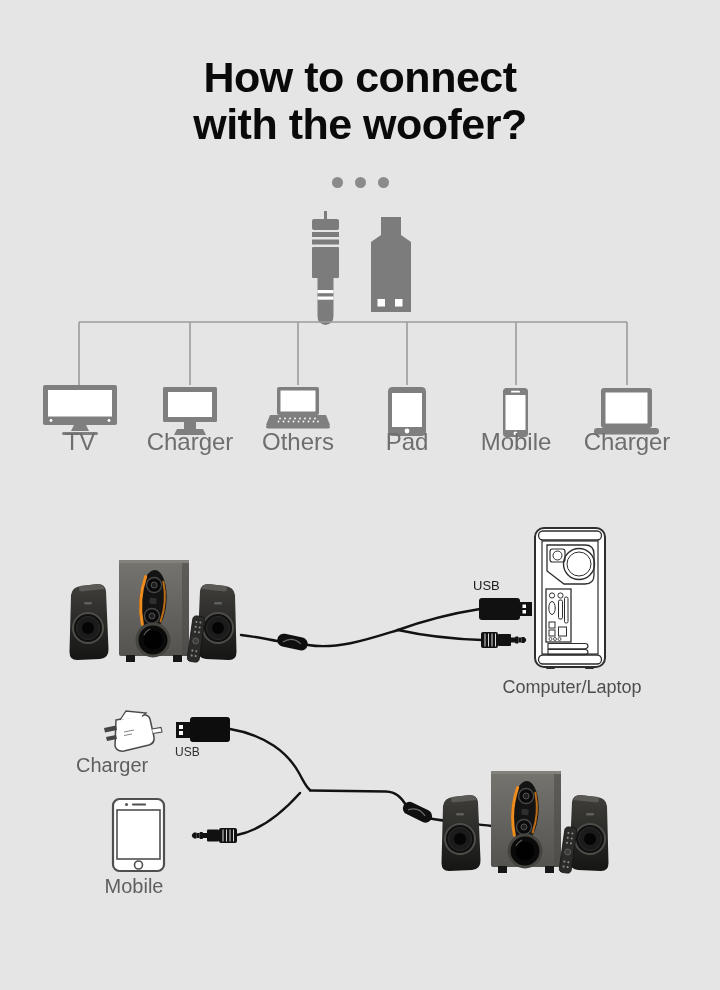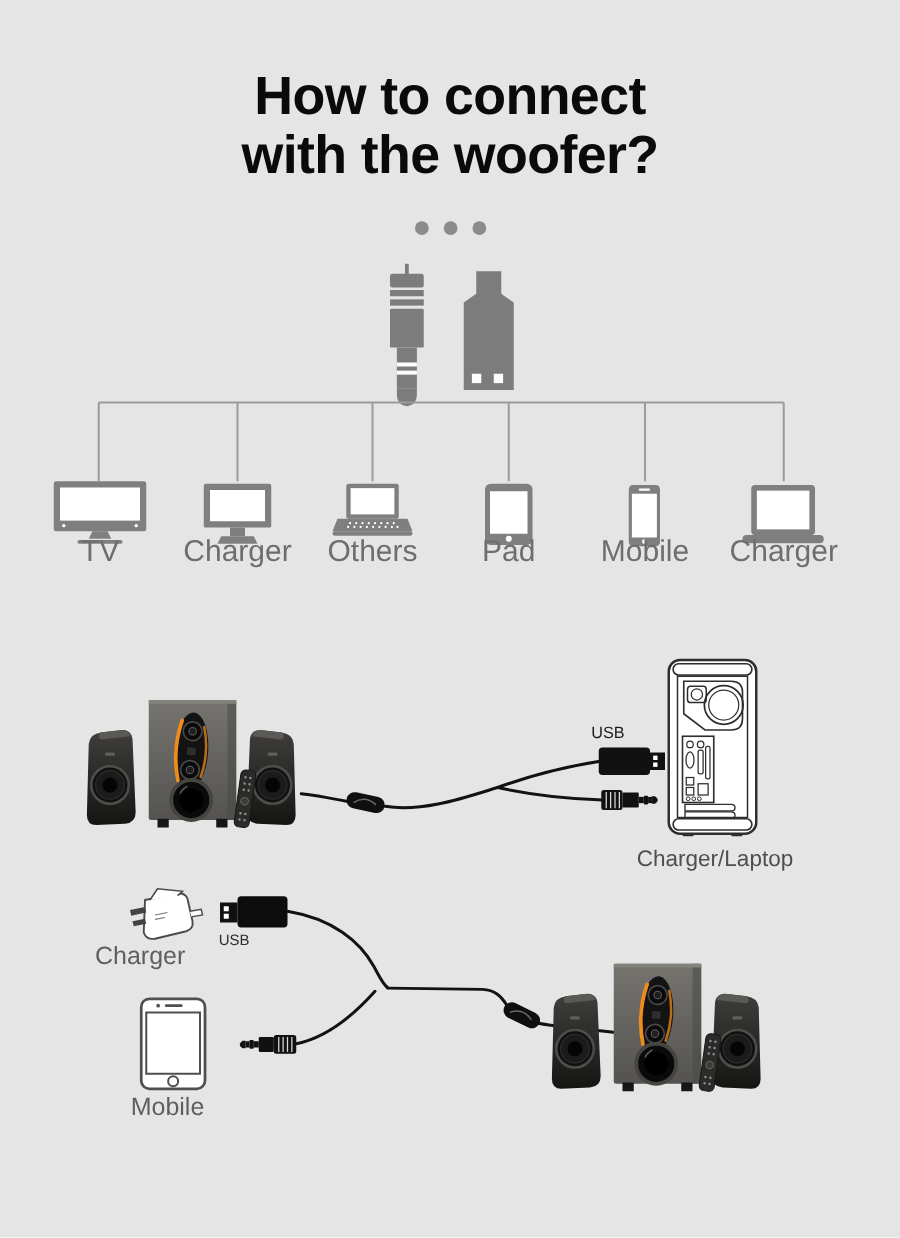--- a/index.html
+++ b/index.html
@@ -298,19 +298,19 @@
   </svg>
 
   <div class="abs dev-label" style="left:20px">TV</div>
   <div class="abs dev-label" style="left:130px">Charger</div>
   <div class="abs dev-label" style="left:238px">Others</div>
   <div class="abs dev-label" style="left:347px">Pad</div>
   <div class="abs dev-label" style="left:456px">Mobile</div>
   <div class="abs dev-label" style="left:567px">Charger</div>
 
   <div class="abs usb-mid">USB</div>
-  <div class="abs computer-laptop">Charger/Laptop</div>
+  <div class="abs computer-laptop">Computer/Laptop</div>
 
   <div class="abs charger-lbl">Charger</div>
   <div class="abs usb-bottom">USB</div>
   <div class="abs mobile-lbl">Mobile</div>
 
 </div>
 
 </body></html>

